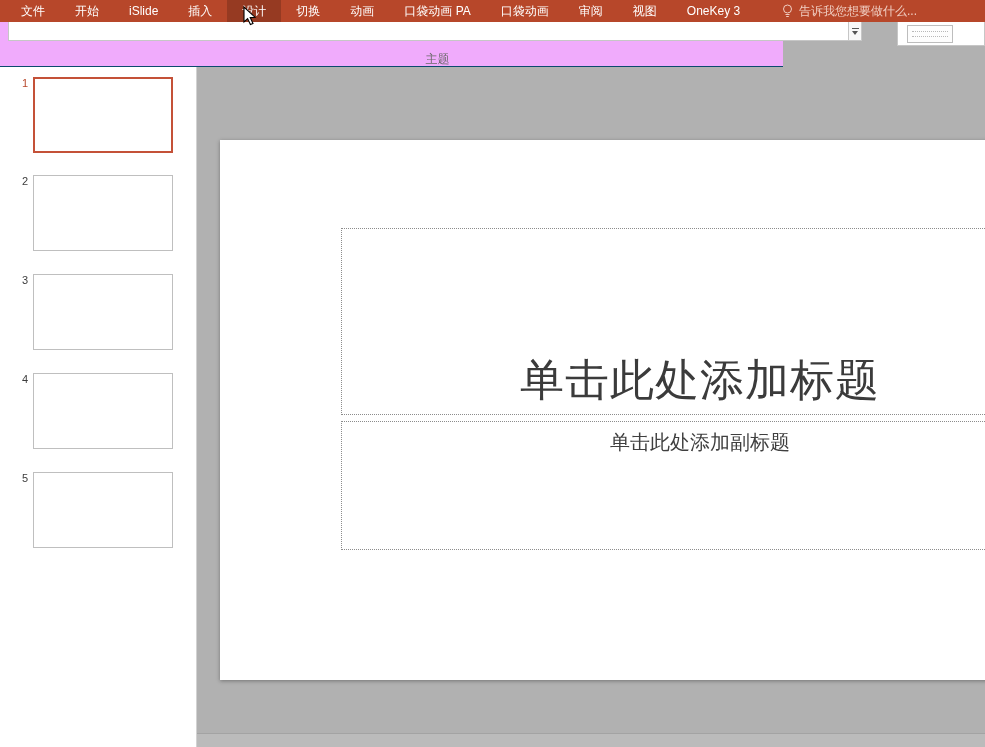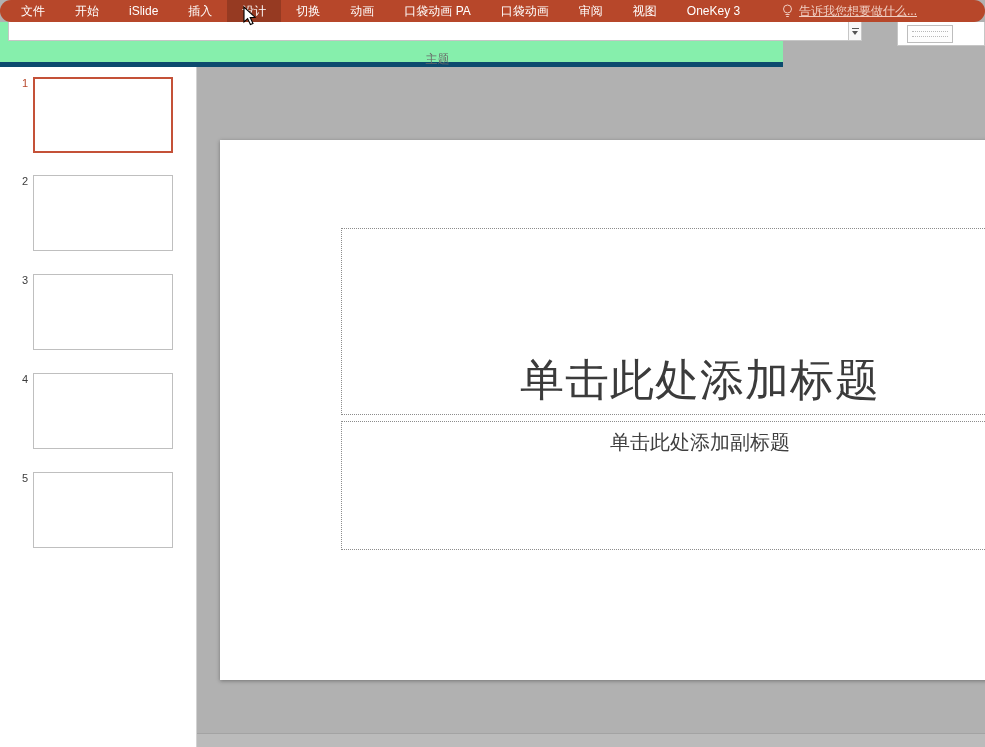--- a/index.html
+++ b/index.html
@@ -2,31 +2,31 @@
 <html><head>
 <meta charset="utf-8">
 <style>
   * { margin:0; padding:0; box-sizing:border-box; }
   html,body { width:985px; height:747px; overflow:hidden;
     font-family:"Liberation Sans","DejaVu Sans",sans-serif; }
   .stage { position:relative; width:985px; height:747px; background:#b1b1b1; }
 
   
   .tabbar { position:absolute; left:0; top:0; width:985px; height:22px;
-    background:#b7472a; display:flex; align-items:stretch; padding-left:6px; z-index:5;border-radius:11px; }
+    background:#b7472a; display:flex; align-items:stretch; padding-left:6px; z-index:5; }
   .tab { color:#ffffff; font-size:12px; line-height:22px; padding:0 15px;
     white-space:nowrap; cursor:default; }
   .tab.active { background:rgba(0,0,0,0.18); }
   .tellme { position:absolute; left:782px; top:0; height:22px; display:flex;
     align-items:center; gap:6px; color:#f0cdc1; font-size:12px; white-space:nowrap;
-    max-width:200px; overflow:hidden;text-decoration:underline; }
+    max-width:200px; overflow:hidden; }
 
   
   .ribbon-body { position:absolute; left:0; top:22px; width:783px; height:45px;
-    background:#86efac; border-bottom:5px solid #0c4a6e; z-index:4; }
+    background:#f0abfc; border-bottom:1px solid #0c4a6e; z-index:4; }
   .gallery-strip { position:absolute; left:8px; top:0; width:854px; height:19px;
     background:#ffffff; border:1px solid #c6c6c6; border-top:none; }
   .gallery-more { position:absolute; right:0; top:0; width:13px; height:18px;
     border-left:1px solid #c6c6c6; display:flex; flex-direction:column;
     align-items:center; justify-content:center; gap:2px; background:#f8f8f8; }
   .gallery-more .bar { width:7px; height:1px; background:#555; }
   .gallery-more .tri { width:0; height:0; border-left:3px solid transparent;
     border-right:3px solid transparent; border-top:4px solid #555; }
   .variants-box { position:absolute; left:897px; top:0; width:88px; height:24px;
     background:#ffffff; border:1px solid #c6c6c6; border-top:none; }

